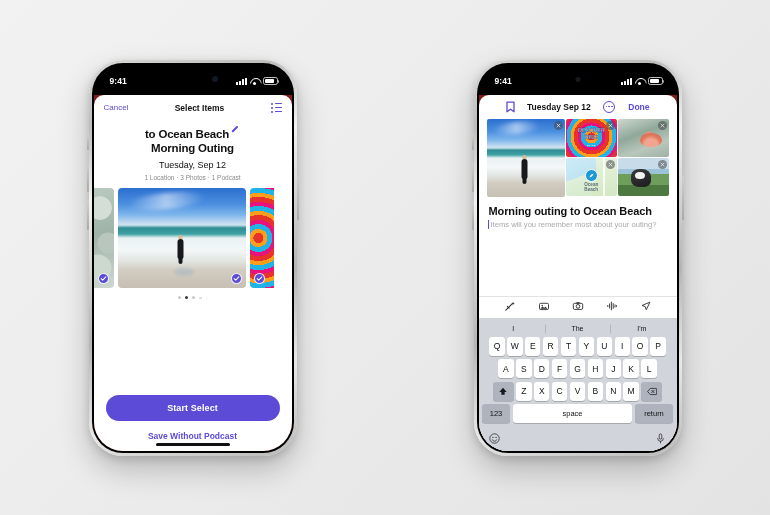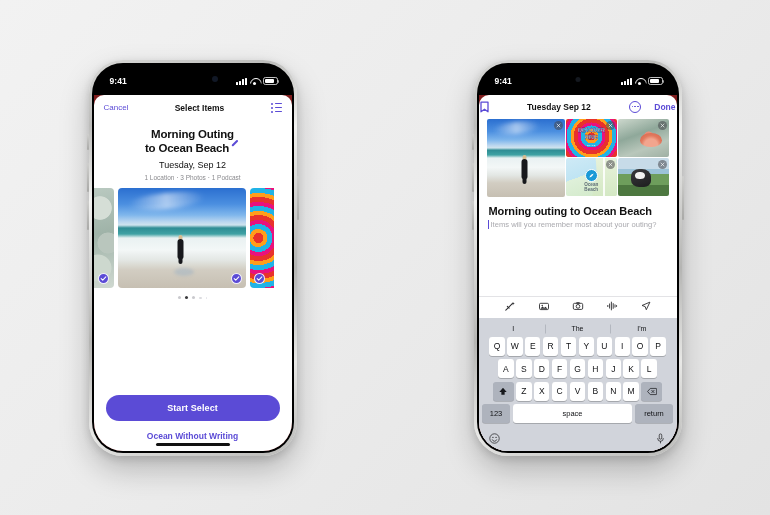--- a/index.html
+++ b/index.html
@@ -246,21 +246,21 @@
   .btn-link { text-align:center; margin-top: 10px; font-size: 8.5px; color:#5b4bd6; font-weight: 600; }
 
   .home-ind {
     position:absolute; left: 50%; bottom: 5px; transform: translateX(-50%);
     width: 74px; height: 3px; border-radius: 3px; background: #111;
   }
 
   
   .navbar2 {
     flex: 0 0 24px; display:flex; align-items:center; justify-content:space-between;
-    padding: 0 1px;
+    padding: 0 27px;
   }
   .bookmark { width: 9px; height: 12px; position: relative; }
   .bookmark svg { width: 9px; height: 12px; display:block; }
   .nav2-title { font-size: 8.5px; font-weight: bold; color:#111; }
   .nav2-right { display:flex; align-items:center; gap: 13px; }
   .ellipsis-circle {
     width: 12px; height: 12px; border-radius: 50%; border: 1.3px solid #5b4bd6;
     display:flex; align-items:center; justify-content:center; gap: 1px;
   }
   .ellipsis-circle i { width: 1.6px; height: 1.6px; border-radius:50%; background:#5b4bd6; display:block; }
@@ -385,24 +385,24 @@
                       <span class="ln"></span>
                     </span>
                   <span class="row">
                       <span class="dot"></span>
                       <span class="ln"></span>
                     </span>
                 </div>
               </div>
 
               <div class="title-block">
-                <div class="big-title">Morning Outing</div>
                 <div class="big-title">
                   <span>to Ocean Beach</span><span class="pencil"></span>
                 </div>
+                <div class="big-title">Morning Outing</div>
                 <div class="sub-date">Tuesday, Sep 12</div>
                 <div class="meta">1 Location · 3 Photos · 1 Podcast</div>
               </div>
 
               <div class="carousel">
                 <div class="c-item c-left ph-rocks">
                   <span class="check">
                     <svg viewBox="0 0 12 12">
                         <path d="M2 6.2 L4.7 8.8 L10 3.2" fill="none" stroke="#fff" stroke-width="1.8" stroke-linecap="round" stroke-linejoin="round"></path>
                       </svg>
@@ -433,21 +433,21 @@
               <div class="dots">
                 <span class="d"></span>
                 <span class="d active"></span>
                 <span class="d"></span>
                 <span class="d small"></span>
                 <span class="d tiny"></span>
               </div>
 
               <div class="cta-wrap">
                 <div class="btn-primary">Start Select</div>
-                <div class="btn-link">Ocean Without Writing</div>
+                <div class="btn-link">Save Without Podcast</div>
               </div>
 
             </div>
             <span class="home-ind"></span>
           </div>
 
         </div>
       </div>
     </div>
   </div>

